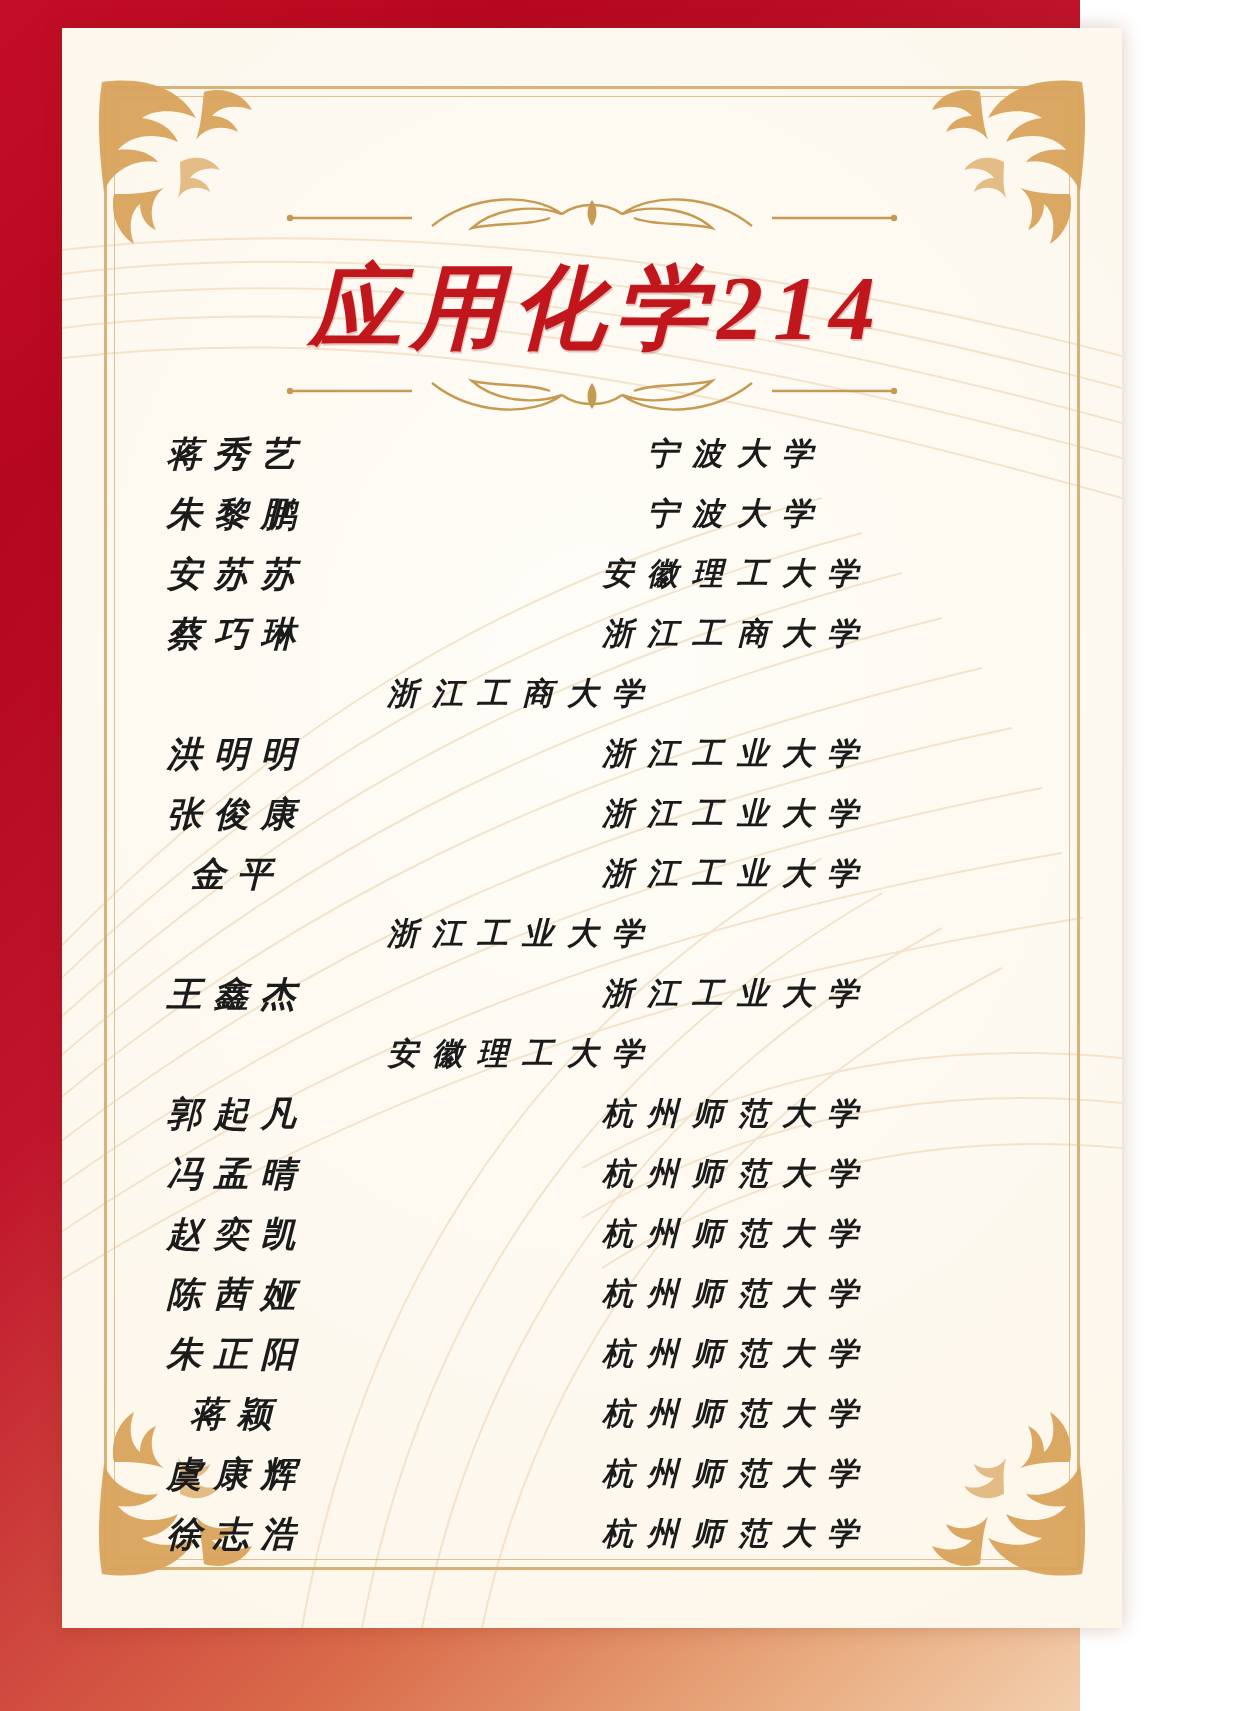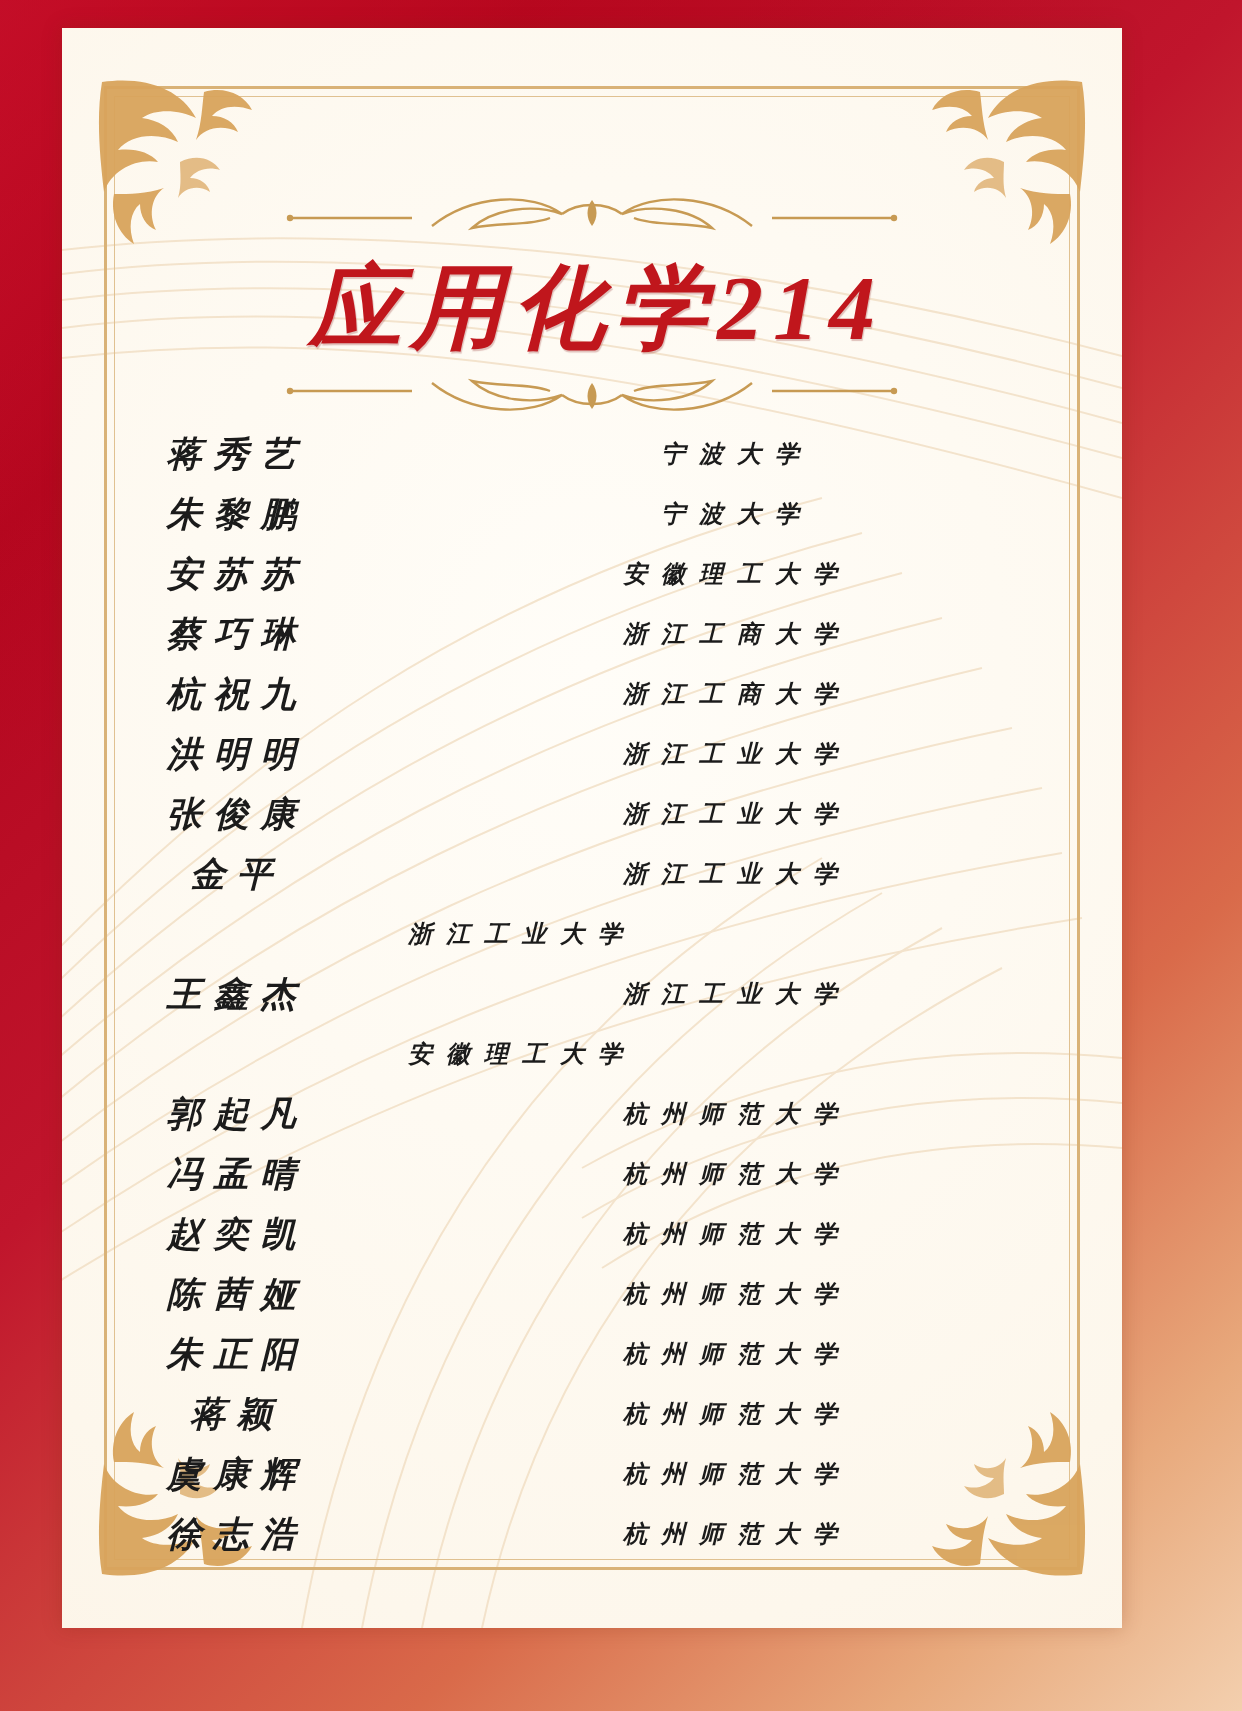--- a/index.html
+++ b/index.html
@@ -10,21 +10,21 @@
   body {
     width: 1242px;
     height: 1711px;
     font-family: "Liberation Serif", serif;
     overflow: hidden;
   }
 
   
   .poster {
     position: relative;
-    width: 1242px;
+    width: 1080px;
     height: 1711px;
     background:
       linear-gradient(135deg, #c8102e 0%, #b3061f 18%, #c0152c 42%, #d96a4a 72%, #e8a97c 88%, #f3cfae 100%);
     box-sizing: border-box;
   }
   .poster::after {
     
     content: "";
     position: absolute;
     inset: 0;
@@ -142,21 +142,21 @@
     color: #1b1b1b;
     letter-spacing: 12px;
     white-space: nowrap;
   }
   .school {
     flex: 1;
     text-align: center;
     padding-right: 140px;
     box-sizing: border-box;
     font-family: "Liberation Serif", "DejaVu Serif", serif;
-    font-size: 24px;
+    font-size: 31px;
     font-weight: 700;
     font-style: italic;
     color: #1b1b1b;
     letter-spacing: 14px;
     white-space: nowrap;
   }
 </style>
 </head>
 <body>
 
@@ -272,21 +272,20 @@
         </div>
         <div class="row">
           <div class="name">安苏苏</div>
           <div class="school">安徽理工大学</div>
         </div>
         <div class="row">
           <div class="name">蔡巧琳</div>
           <div class="school">浙江工商大学</div>
         </div>
         <div class="row">
-          <div class="name">杭祝九</div>
           <div class="school">浙江工商大学</div>
         </div>
         <div class="row">
           <div class="name">洪明明</div>
           <div class="school">浙江工业大学</div>
         </div>
         <div class="row">
           <div class="name">张俊康</div>
           <div class="school">浙江工业大学</div>
         </div>

